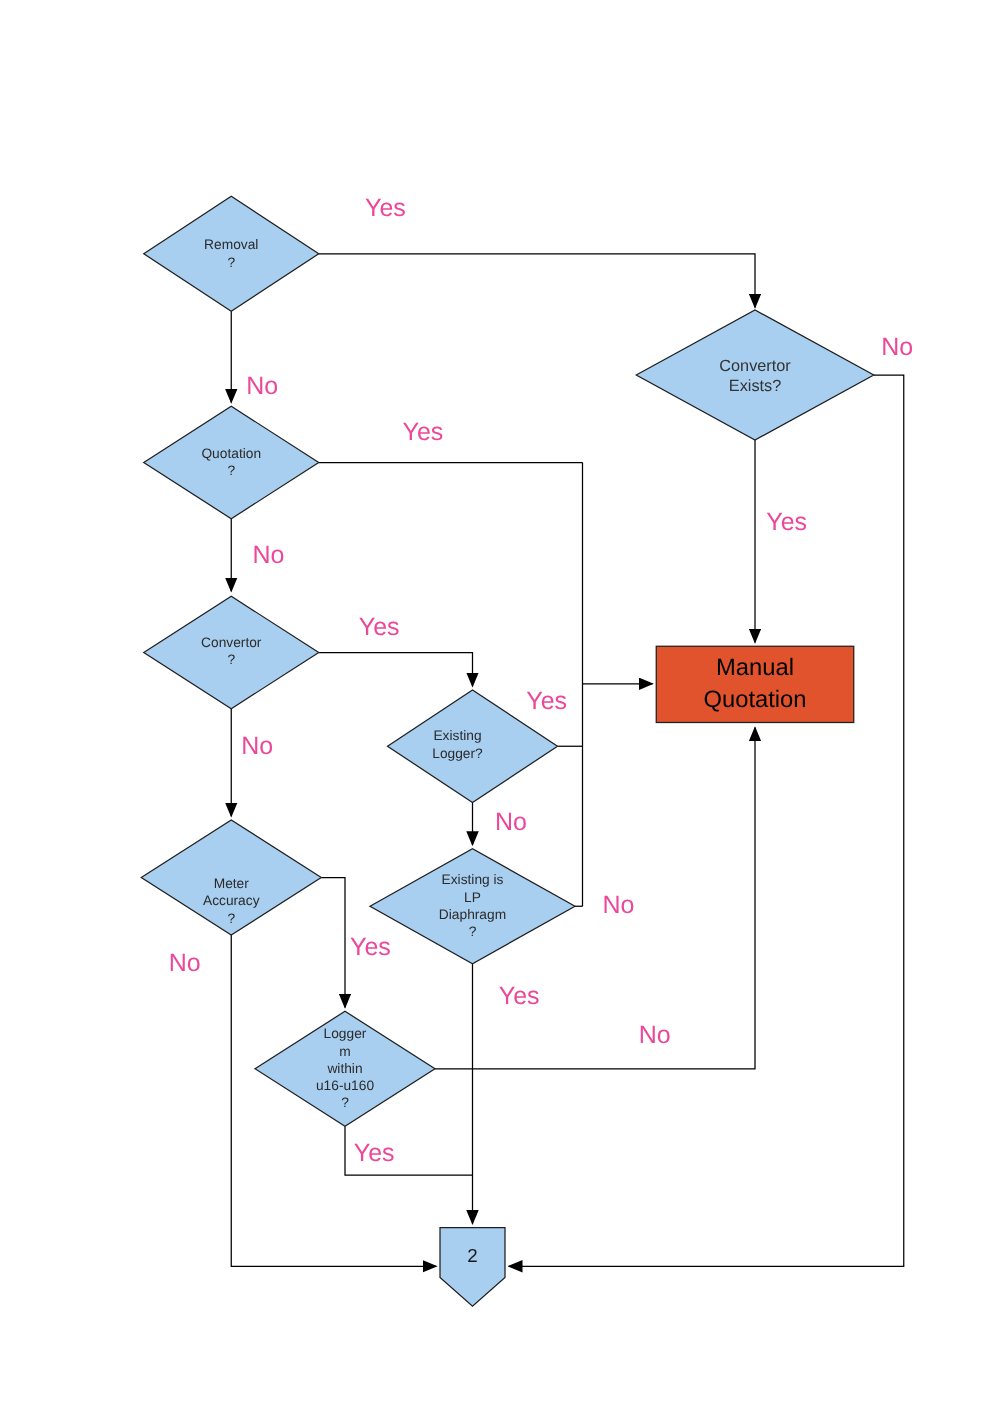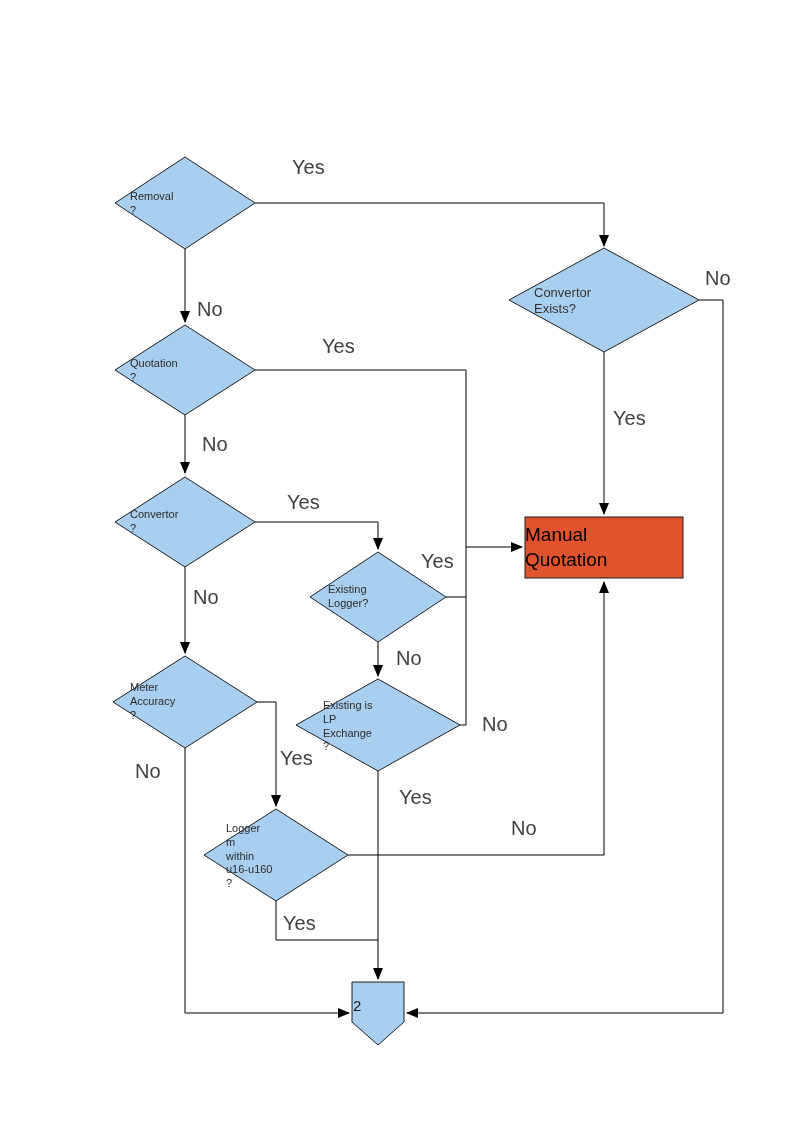--- a/index.html
+++ b/index.html
@@ -10,32 +10,33 @@
     width: 794px;
     height: 1123px;
     background: #ffffff;
     overflow: hidden;
   }
   .layer { position: absolute; left: 0; top: 0; }
   svg.flow { display: block; }
   .node-label {
     position: absolute;
     transform: translate(-50%, -50%);
+    text-align: center;
     white-space: pre-line;
     font-size: 11px;
     line-height: 1.25;
     color: #2b2b2b;
   }
   .node-label.mid { font-size: 13px; color: #333333; }
   .node-label.process { font-size: 19px; color: #000000; line-height: 1.3; }
   .node-label.connector { font-size: 15px; color: #1a1a1a; }
   .edge-label {
     position: absolute;
     font-size: 20px;
-    color: #404040;
+    color: #ec4899;
     white-space: nowrap;
   }
 </style>
 </head>
 <body>
 
 <div class="canvas">
 
   <svg class="flow layer" width="794" height="1123" viewBox="0 0 794 1123">
     <defs>
@@ -85,28 +86,28 @@
       <polygon points="352,982 404,982 404,1022 378,1045 352,1022" fill="#a8cef0"></polygon>
     </g>
   </svg>
 
   <div class="node-label" style="left:185px; top:204px; width:110px">Removal
 ?</div>
   <div class="node-label" style="left:185px; top:371px; width:110px">Quotation
 ?</div>
   <div class="node-label" style="left:185px; top:522px; width:110px">Convertor
 ?</div>
-  <div class="node-label" style="left:185px; top:702px; width:110px">Meter
+  <div class="node-label" style="left:185px; top:722px; width:110px">Meter
 Accuracy
 ?</div>
-  <div class="node-label" style="left:378px; top:597px; width:100px">Existing
+  <div class="node-label" style="left:366px; top:597px; width:100px">Existing
 Logger?</div>
   <div class="node-label" style="left:378px; top:726px; width:110px">Existing is
 LP
-Exchange
+Diaphragm
 ?</div>
   <div class="node-label" style="left:276px; top:856px; width:100px">Logger
 m
 within
 u16-u160
 ?</div>
   <div class="node-label process" style="left:604px; top:548px; width:158px">Manual
 Quotation</div>
   <div class="node-label mid" style="left:604px; top:301px; width:140px">Convertor
 Exists?</div>

